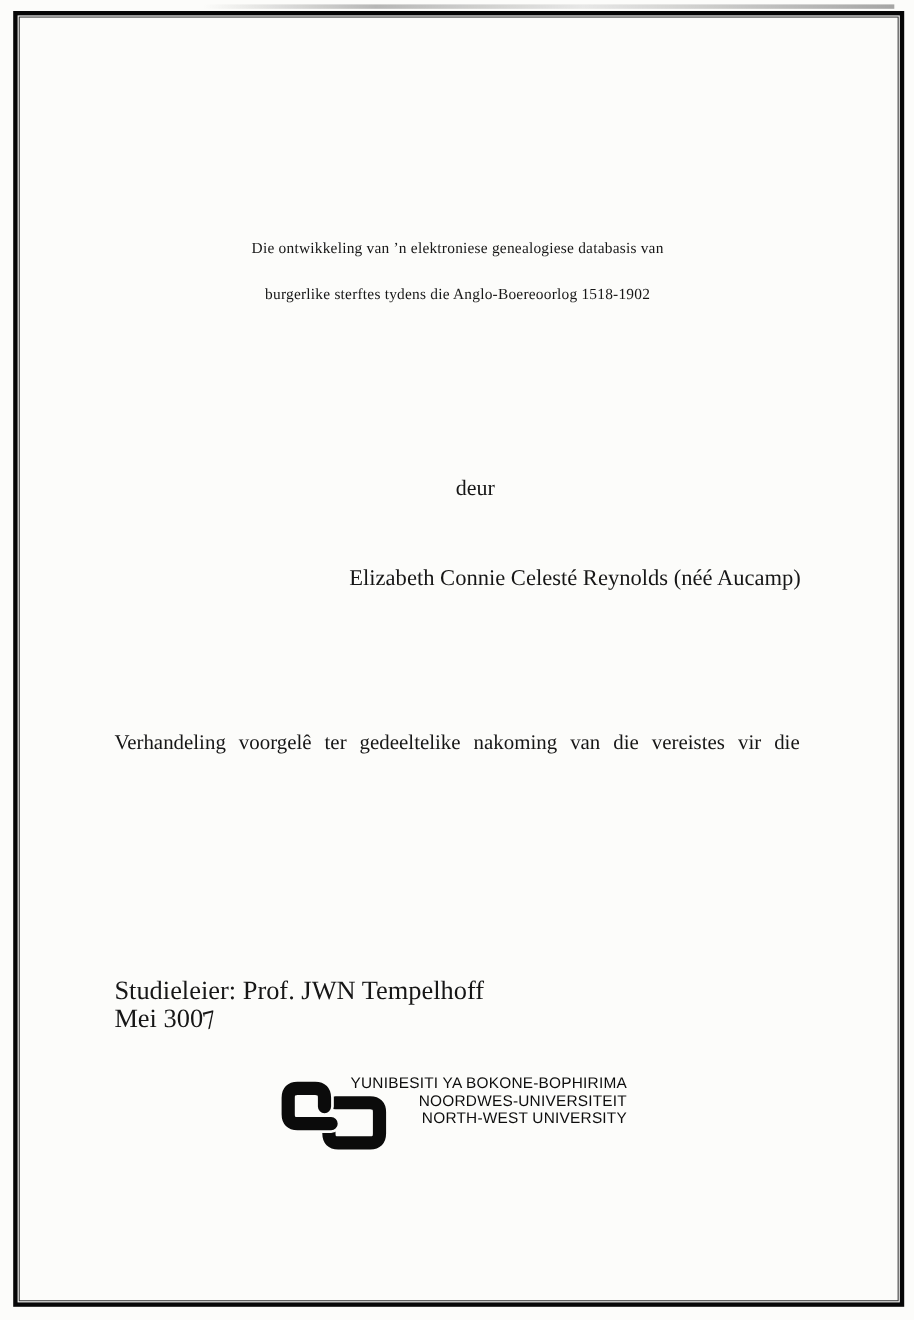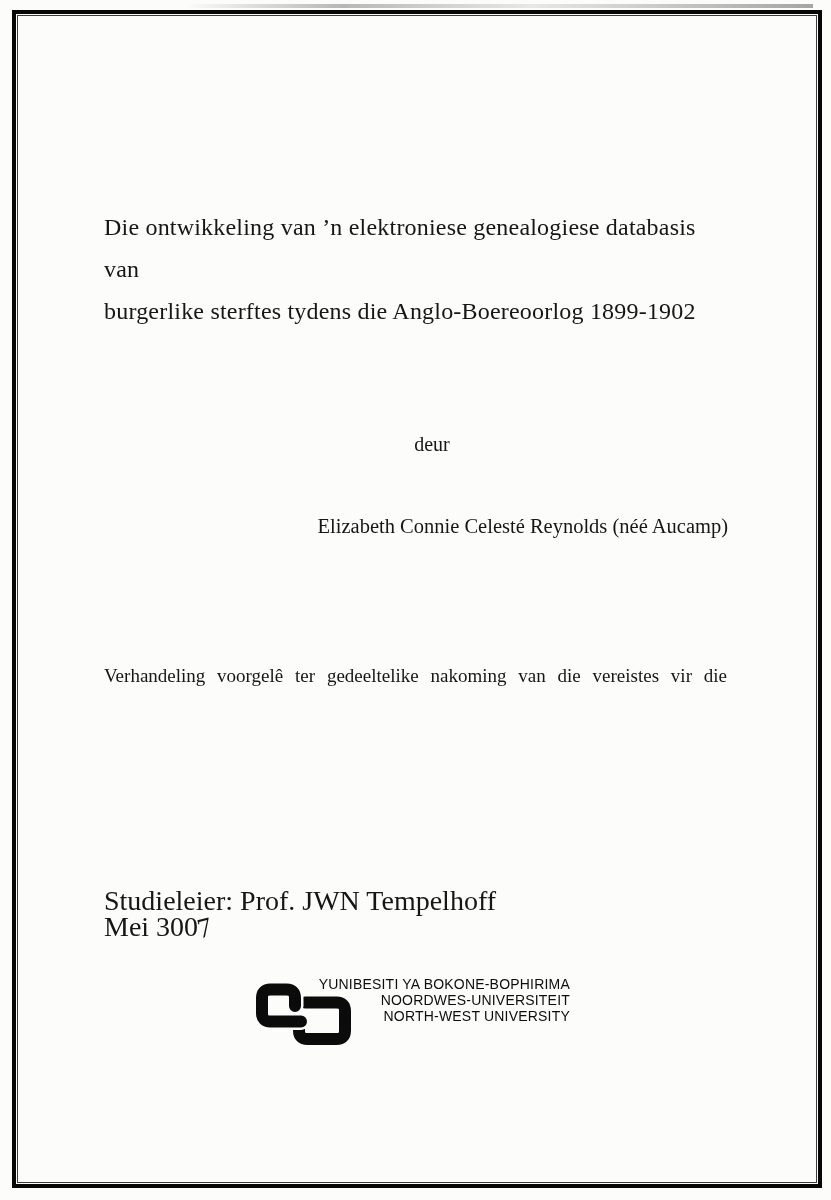--- a/index.html
+++ b/index.html
@@ -20,40 +20,40 @@
     border:1px solid #3c3c3c;
   }
   .scan-streak{
     position:absolute;top:4px;left:185px;width:628px;height:4px;
     background:linear-gradient(90deg, rgba(120,120,120,0) 0%, rgba(100,100,100,.45) 25%, rgba(140,140,140,.18) 55%, rgba(80,80,80,.5) 100%);
     filter:blur(.6px);
   }
   
   .title{
     position:absolute;left:104px;top:206px;width:624px;
-    text-align:left;font-size:24px;line-height:42px;
+    text-align:center;font-size:14px;line-height:42px;
     letter-spacing:.2px;
   }
   .byline{
     position:absolute;left:120px;top:433px;width:624px;
     text-align:center;font-size:20px;line-height:23px;
   }
   .author{
     position:absolute;left:104px;top:514px;width:624px;
     text-align:right;font-size:20.5px;line-height:24px;
   }
   .statement{
     position:absolute;left:104px;top:664px;width:623px;
     font-size:19px;line-height:23px;font-family:Liberation Serif, serif;
   }
   .statement .justify{text-align:justify;text-align-last:justify;}
   .statement .it{font-style:italic;}
   .supervisor{
     position:absolute;left:104px;top:888px;
-    font-size:28px;line-height:26px;
+    font-size:24px;line-height:26px;
   }
   .seven{display:inline-block;transform:rotate(-14deg) translateY(1px);transform-origin:50% 60%;}
   
   .logo-mark{position:absolute;left:252px;top:974px;width:112px;height:78px;}
   .logo-text{
     position:absolute;right:261px;top:976px;
     font-family:"Liberation Sans", sans-serif;
     font-size:14px;line-height:16.2px;letter-spacing:.2px;
     text-align:right;color:#0d0d0d;white-space:nowrap;
   }
@@ -64,21 +64,21 @@
 <div>
 
   <div class="scan-streak"></div>
 
   <div class="frame-outer">
     <div class="frame-inner"></div>
   </div>
 
   <div class="title">
     <div>Die ontwikkeling van ’n elektroniese genealogiese databasis van</div>
-    <div>burgerlike sterftes tydens die Anglo-Boereoorlog 1899-1902</div>
+    <div>burgerlike sterftes tydens die Anglo-Boereoorlog 1518-1902</div>
   </div>
 
   <div class="byline">deur</div>
 
   <div class="author">Elizabeth Connie Celesté Reynolds (néé Aucamp)</div>
 
   <div class="statement">
     <div class="justify">Verhandeling voorgelê ter gedeeltelike nakoming van die vereistes vir die</div>
   </div>
 

